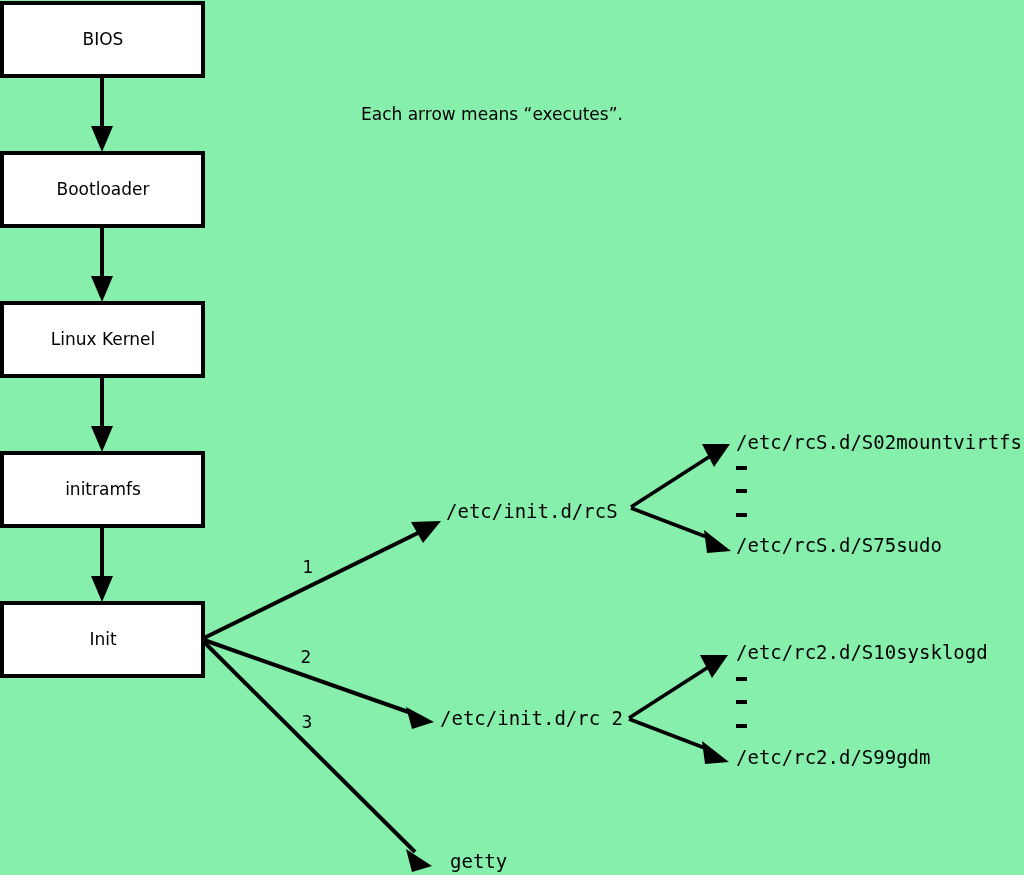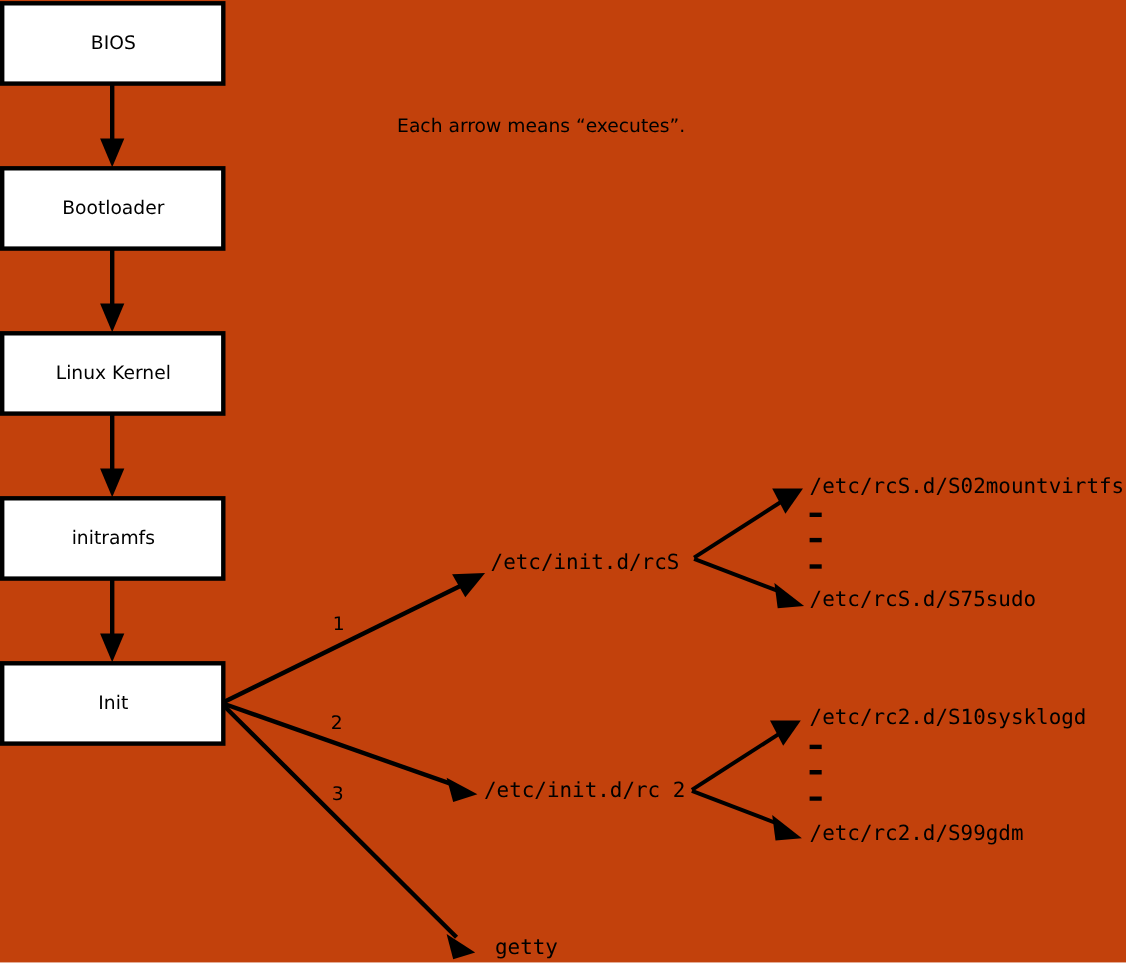--- a/index.html
+++ b/index.html
@@ -4,21 +4,21 @@
 <style>
   html, body {
     margin: 0;
     padding: 0;
     background: #ffffff;
   }
   #canvas-wrap {
     position: relative;
     width: 1024px;
     height: 875px;
-    background: #c2410c;
+    background: #86efac;
     overflow: hidden;
   }
   svg.diagram {
     display: block;
     width: 1024px;
     height: 875px;
   }
   .box-rect {
     fill: #ffffff;
     stroke: #000000;

